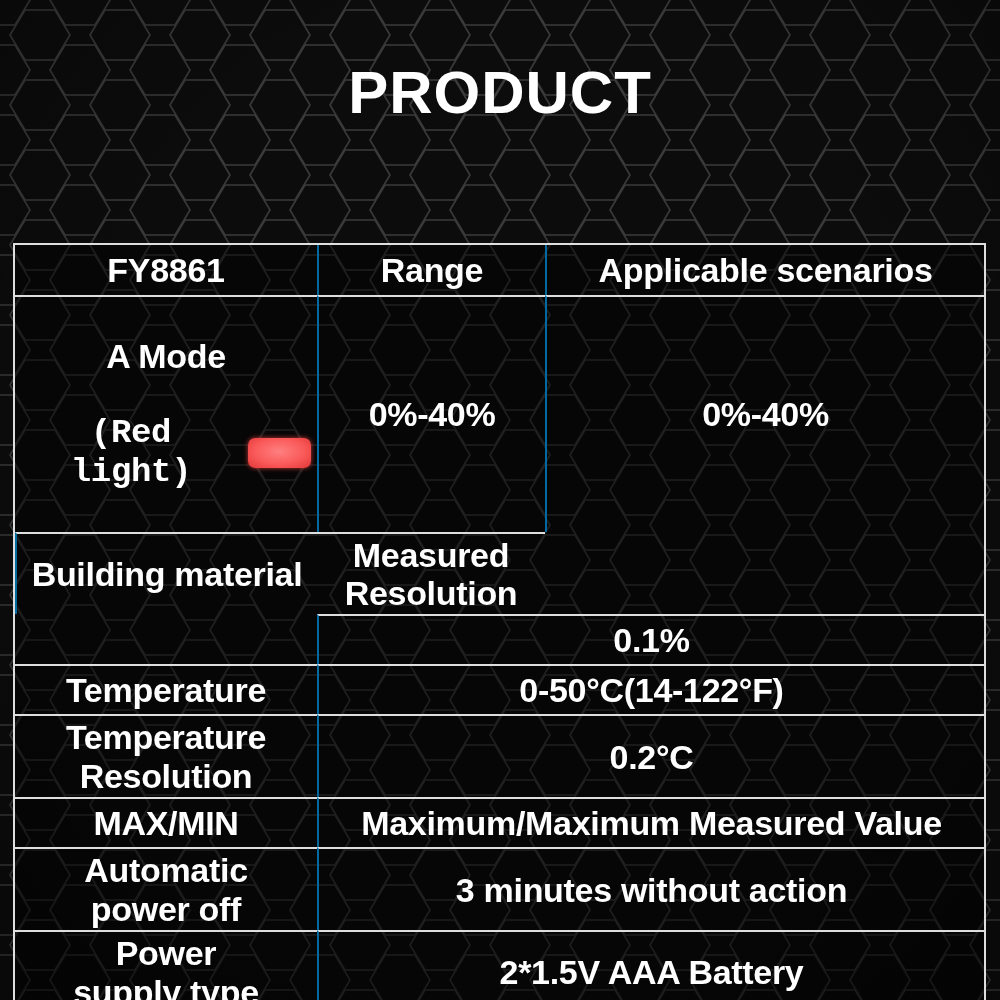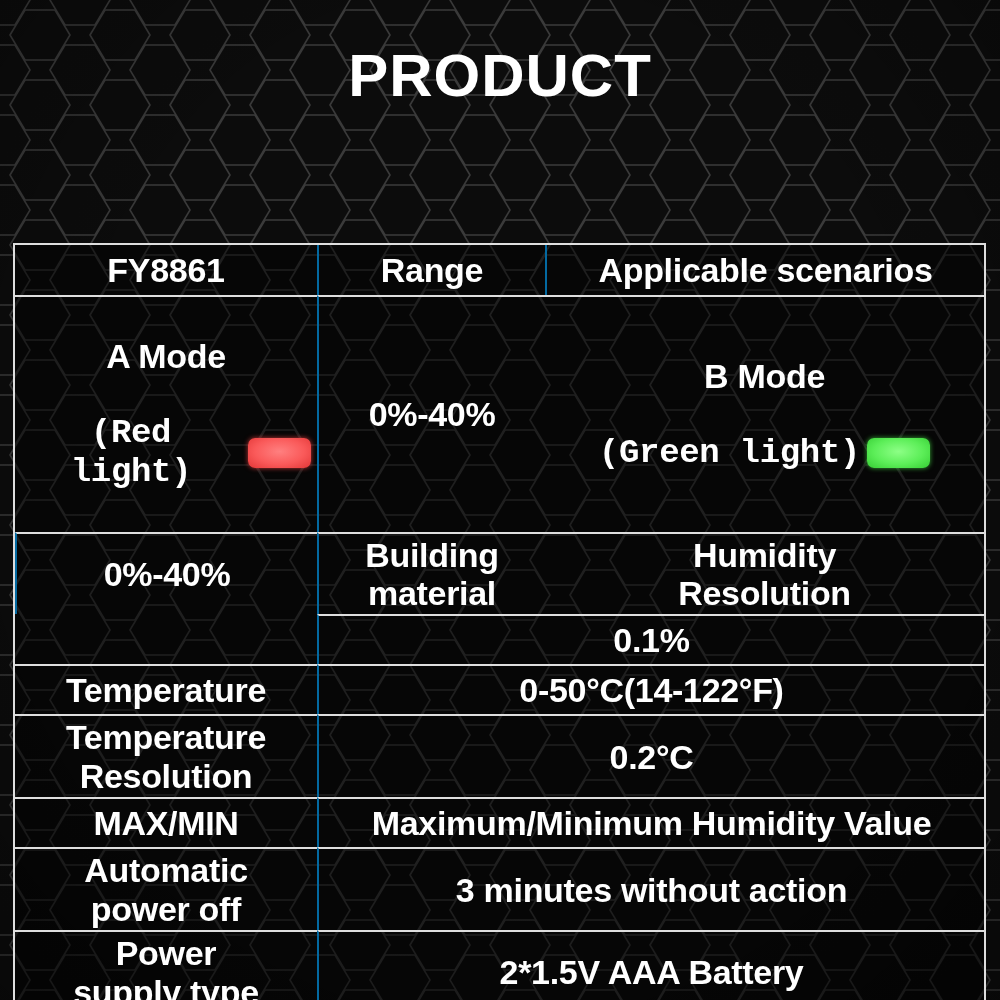--- a/index.html
+++ b/index.html
@@ -18,21 +18,21 @@
     display: block;
   }
   .vignette {
     position: absolute; left: 0; top: 0;
     width: 1000px; height: 1000px;
     background: radial-gradient(ellipse at 50% 45%, rgba(0,0,0,0) 55%, rgba(0,0,0,0.30) 100%);
     pointer-events: none;
   }
   .page-title {
     position: absolute;
-    left: 0; top: 44px;
+    left: 0; top: 61px;
     width: 1000px;
     text-align: center;
     font-size: 60px;
     font-weight: 700;
     line-height: 1.08;
     letter-spacing: 1px;
     color: #ffffff;
   }
   .spec-table {
     position: absolute;
@@ -119,45 +119,36 @@
     <span class="mode-label-inner">
       <span style="display:block">A Mode</span>
       <span class="mode-line2">
         <span>(Red light)</span>
         <span class="swatch swatch-red"></span>
       </span>
     </span>
   </div>
   <div class="cell">0%-40%</div>
 
-  <div class="cell nl">
-    <span class="mode-label-inner">
-      <span style="display:block">B Mode</span>
-      <span class="mode-line2">
-        <span>(Green light)</span>
-        <span class="swatch swatch-green"></span>
-      </span>
-    </span>
-  </div>
   <div class="cell">0%-40%</div>
   <div class="cell">Building material</div>
 
-  <div class="cell nl">Humidity
+  <div class="cell nl">Measured
 Resolution</div>
   <div class="cell merge">0.1%</div>
 
   <div class="cell nl">Temperature</div>
   <div class="cell merge">0-50°C(14-122°F)</div>
 
   <div class="cell nl">Temperature
 Resolution</div>
   <div class="cell merge">0.2°C</div>
 
   <div class="cell nl">MAX/MIN</div>
-  <div class="cell merge">Maximum/Minimum Humidity Value</div>
+  <div class="cell merge">Maximum/Maximum Measured Value</div>
 
   <div class="cell nl">Automatic
 power off</div>
   <div class="cell merge">3 minutes without action</div>
 
   <div class="cell nl">Power
 supply type</div>
   <div class="cell merge">2*1.5V AAA Battery</div>
 
 </div>

